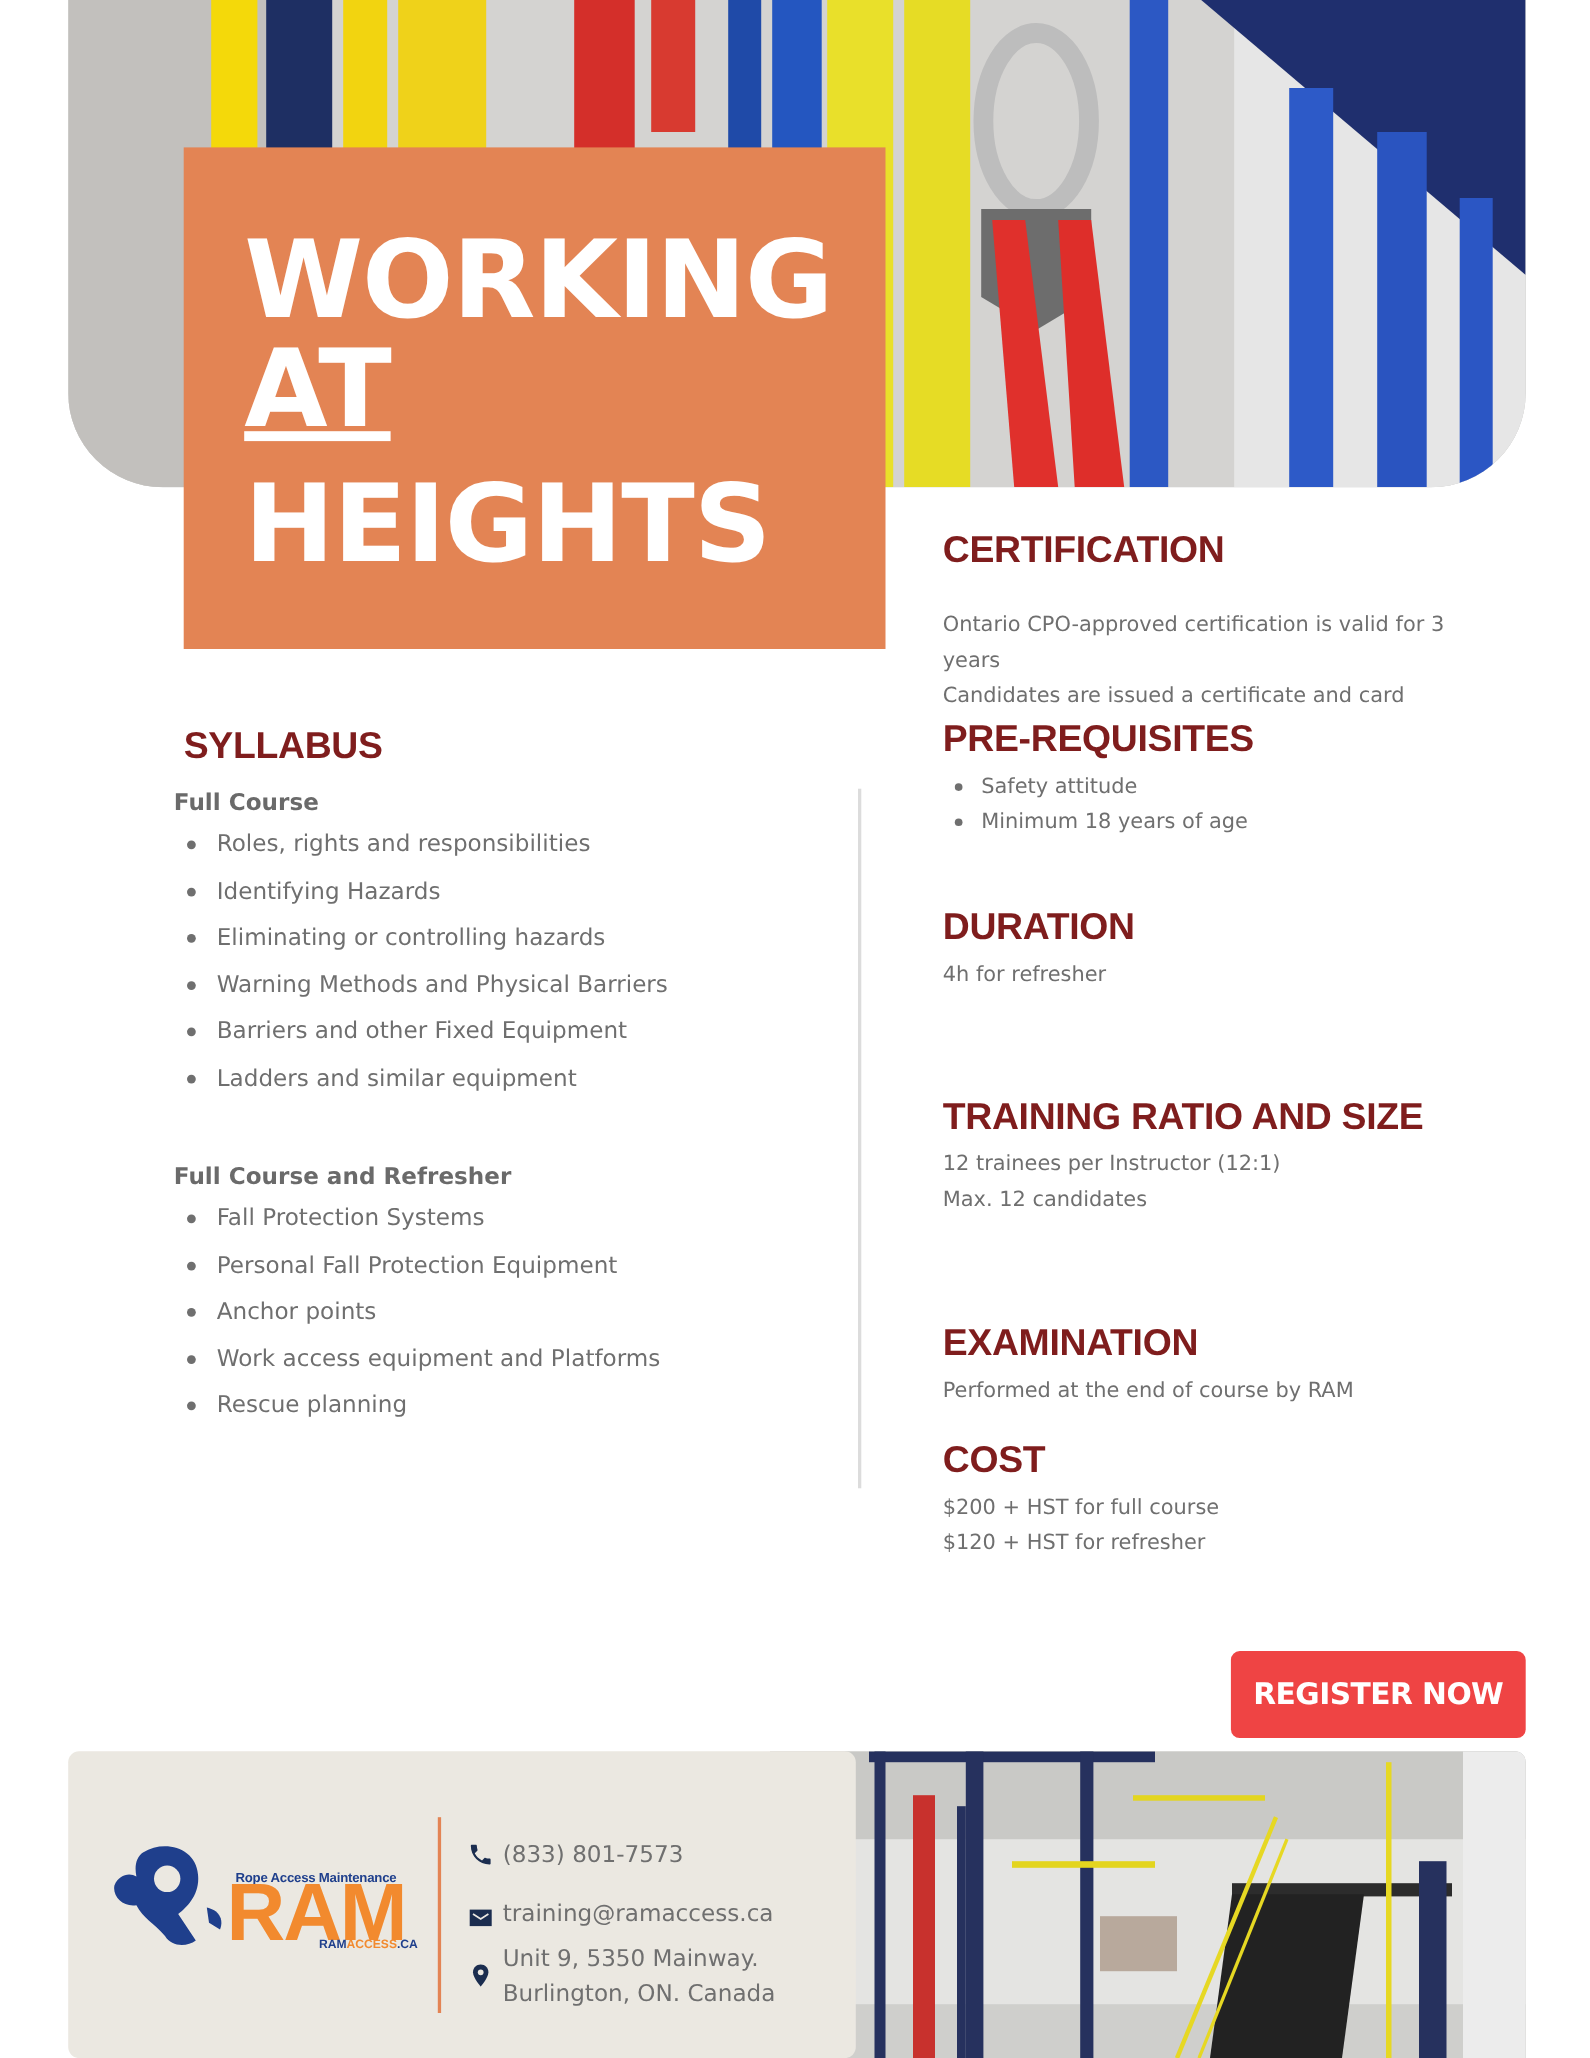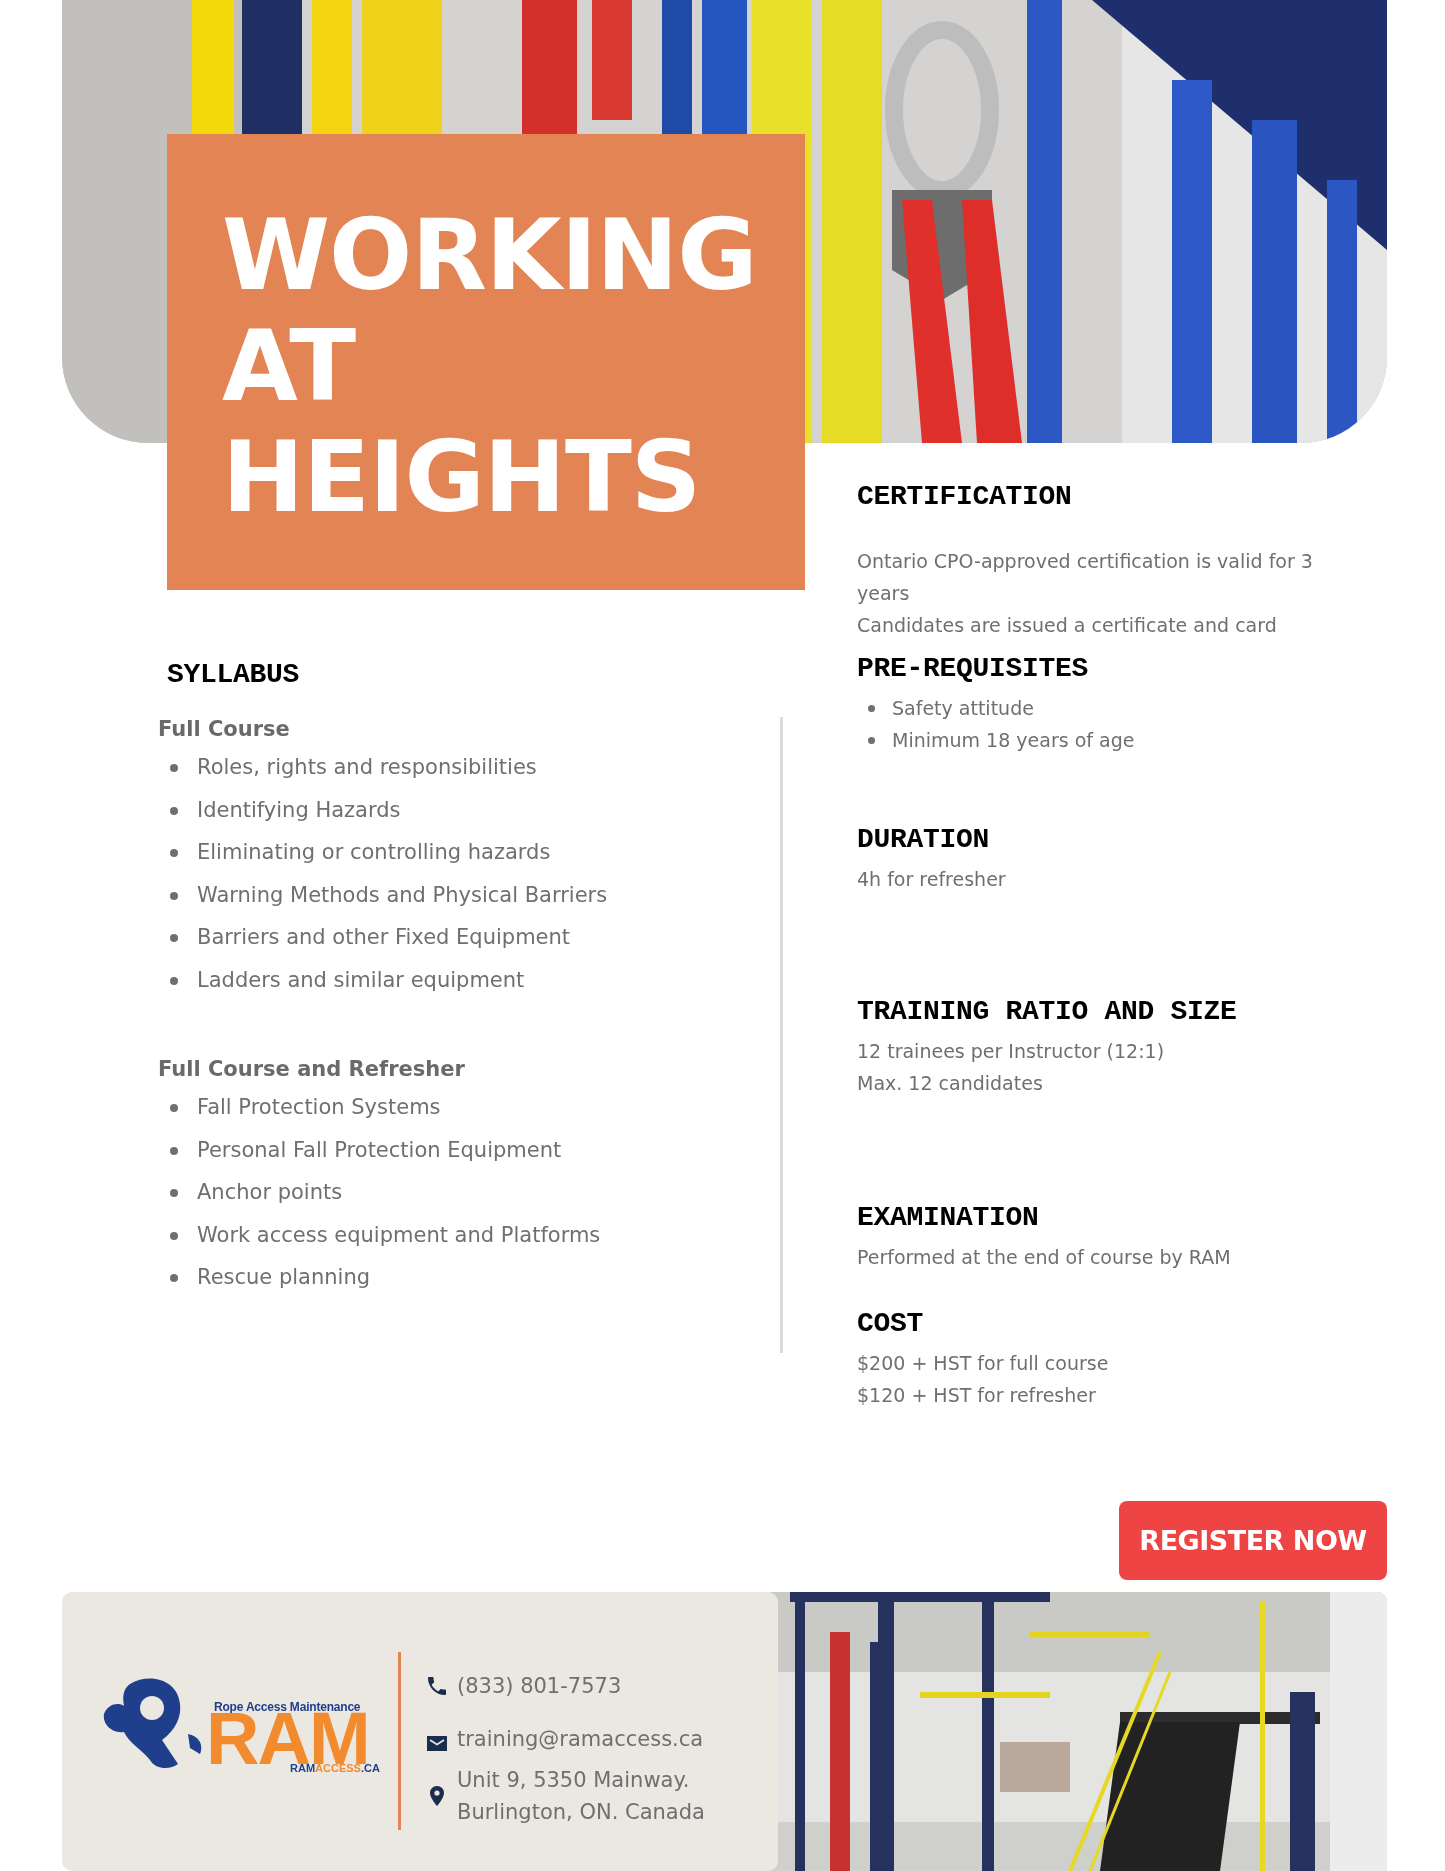--- a/index.html
+++ b/index.html
@@ -18,27 +18,27 @@
   .title-box {
     position: absolute; left: 167px; top: 134px; width: 638px; height: 456px;
     background: #E38454;
   }
   .title-line {
     position: absolute; left: 55px;
     font-family: "DejaVu Sans", sans-serif; font-weight: bold;
     font-size: 98px; line-height: 1; color: #ffffff; letter-spacing: -1px;
   }
   .title-line.l1 { top: 72px; }
-  .title-line.l2 { top: 183px; }
+  .title-line.l2 { top: 171px; text-decoration: underline; }
   .title-line.l3 { top: 294px; }
 
   
   .h-orange {
-    font-family: Liberation Mono, monospace; font-weight: bold;
-    color: #000000; font-size: 28px; line-height: 1.2; letter-spacing: -0.3px;
+    font-family: Liberation Sans, sans-serif; font-weight: bold;
+    color: #7f1d1d; font-size: 34px; line-height: 1.2; letter-spacing: -0.3px;
   }
   .body-text { font-family: "DejaVu Sans", sans-serif; font-size: 19px; line-height: 32px; color: #6f6f6f; }
 
   .right-col { position: absolute; left: 857px; width: 500px; }
   .right-col .h-orange { margin-bottom: 6px; }
 
   .bullets { list-style: none; }
   .bullets li { position: relative; padding-left: 35px; }
   .bullets li::before {
     content: ""; position: absolute; left: 11px; top: 13px;

